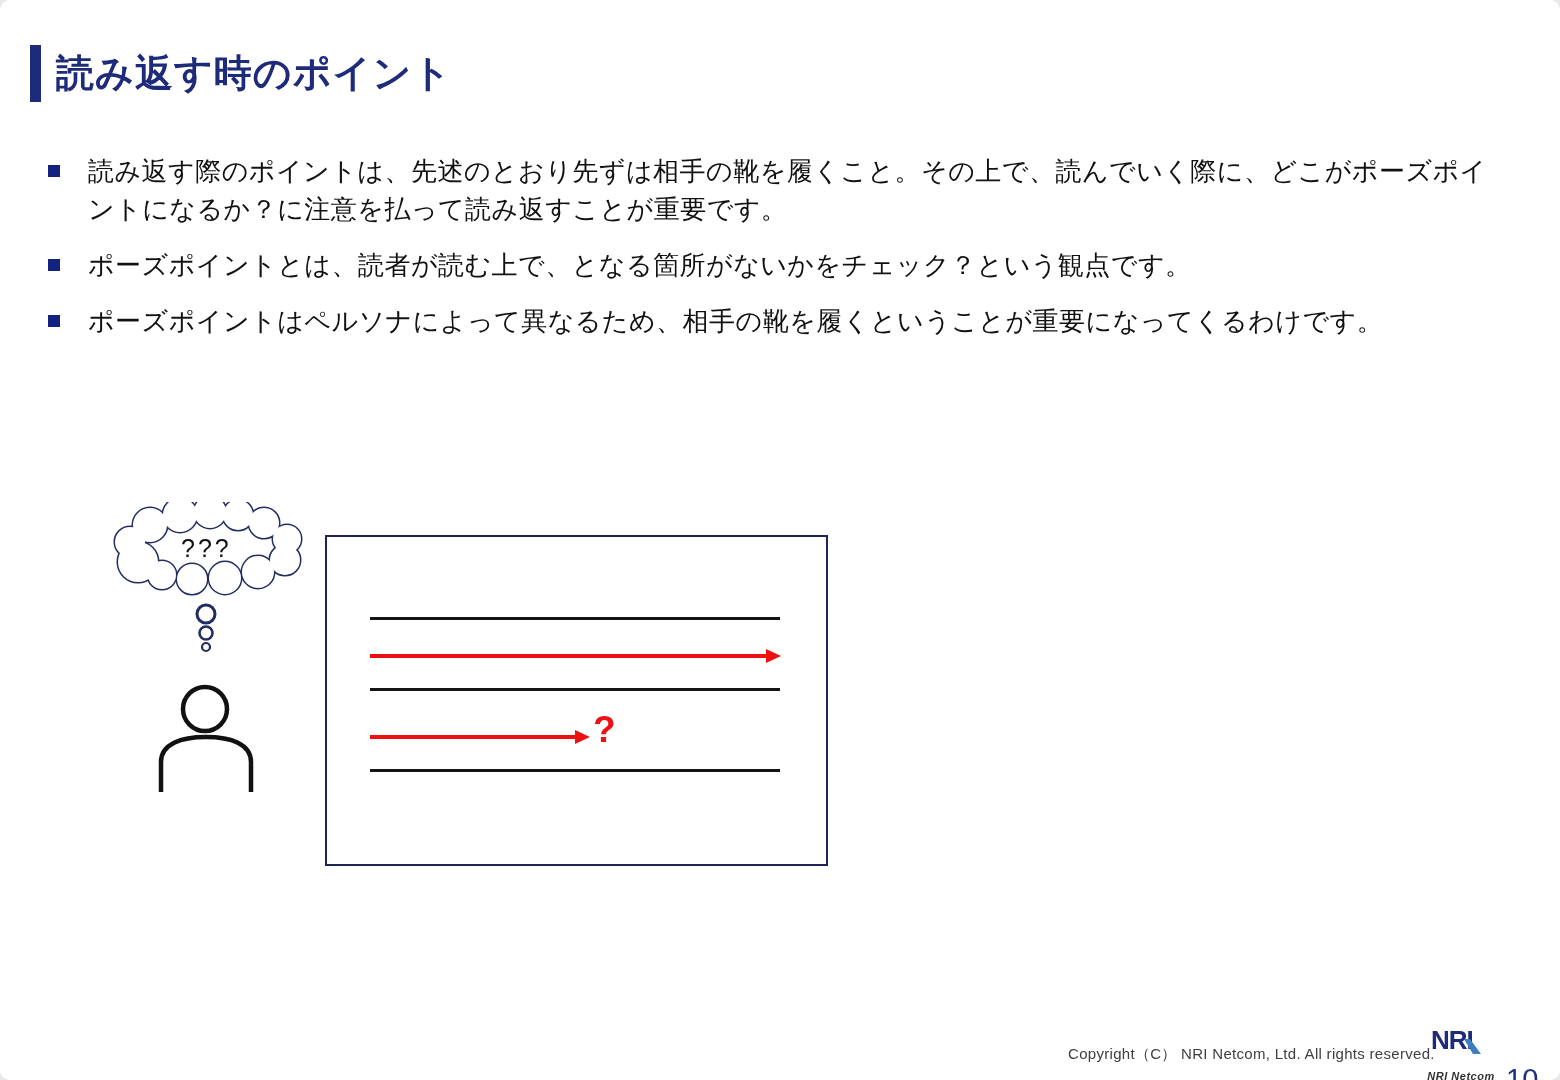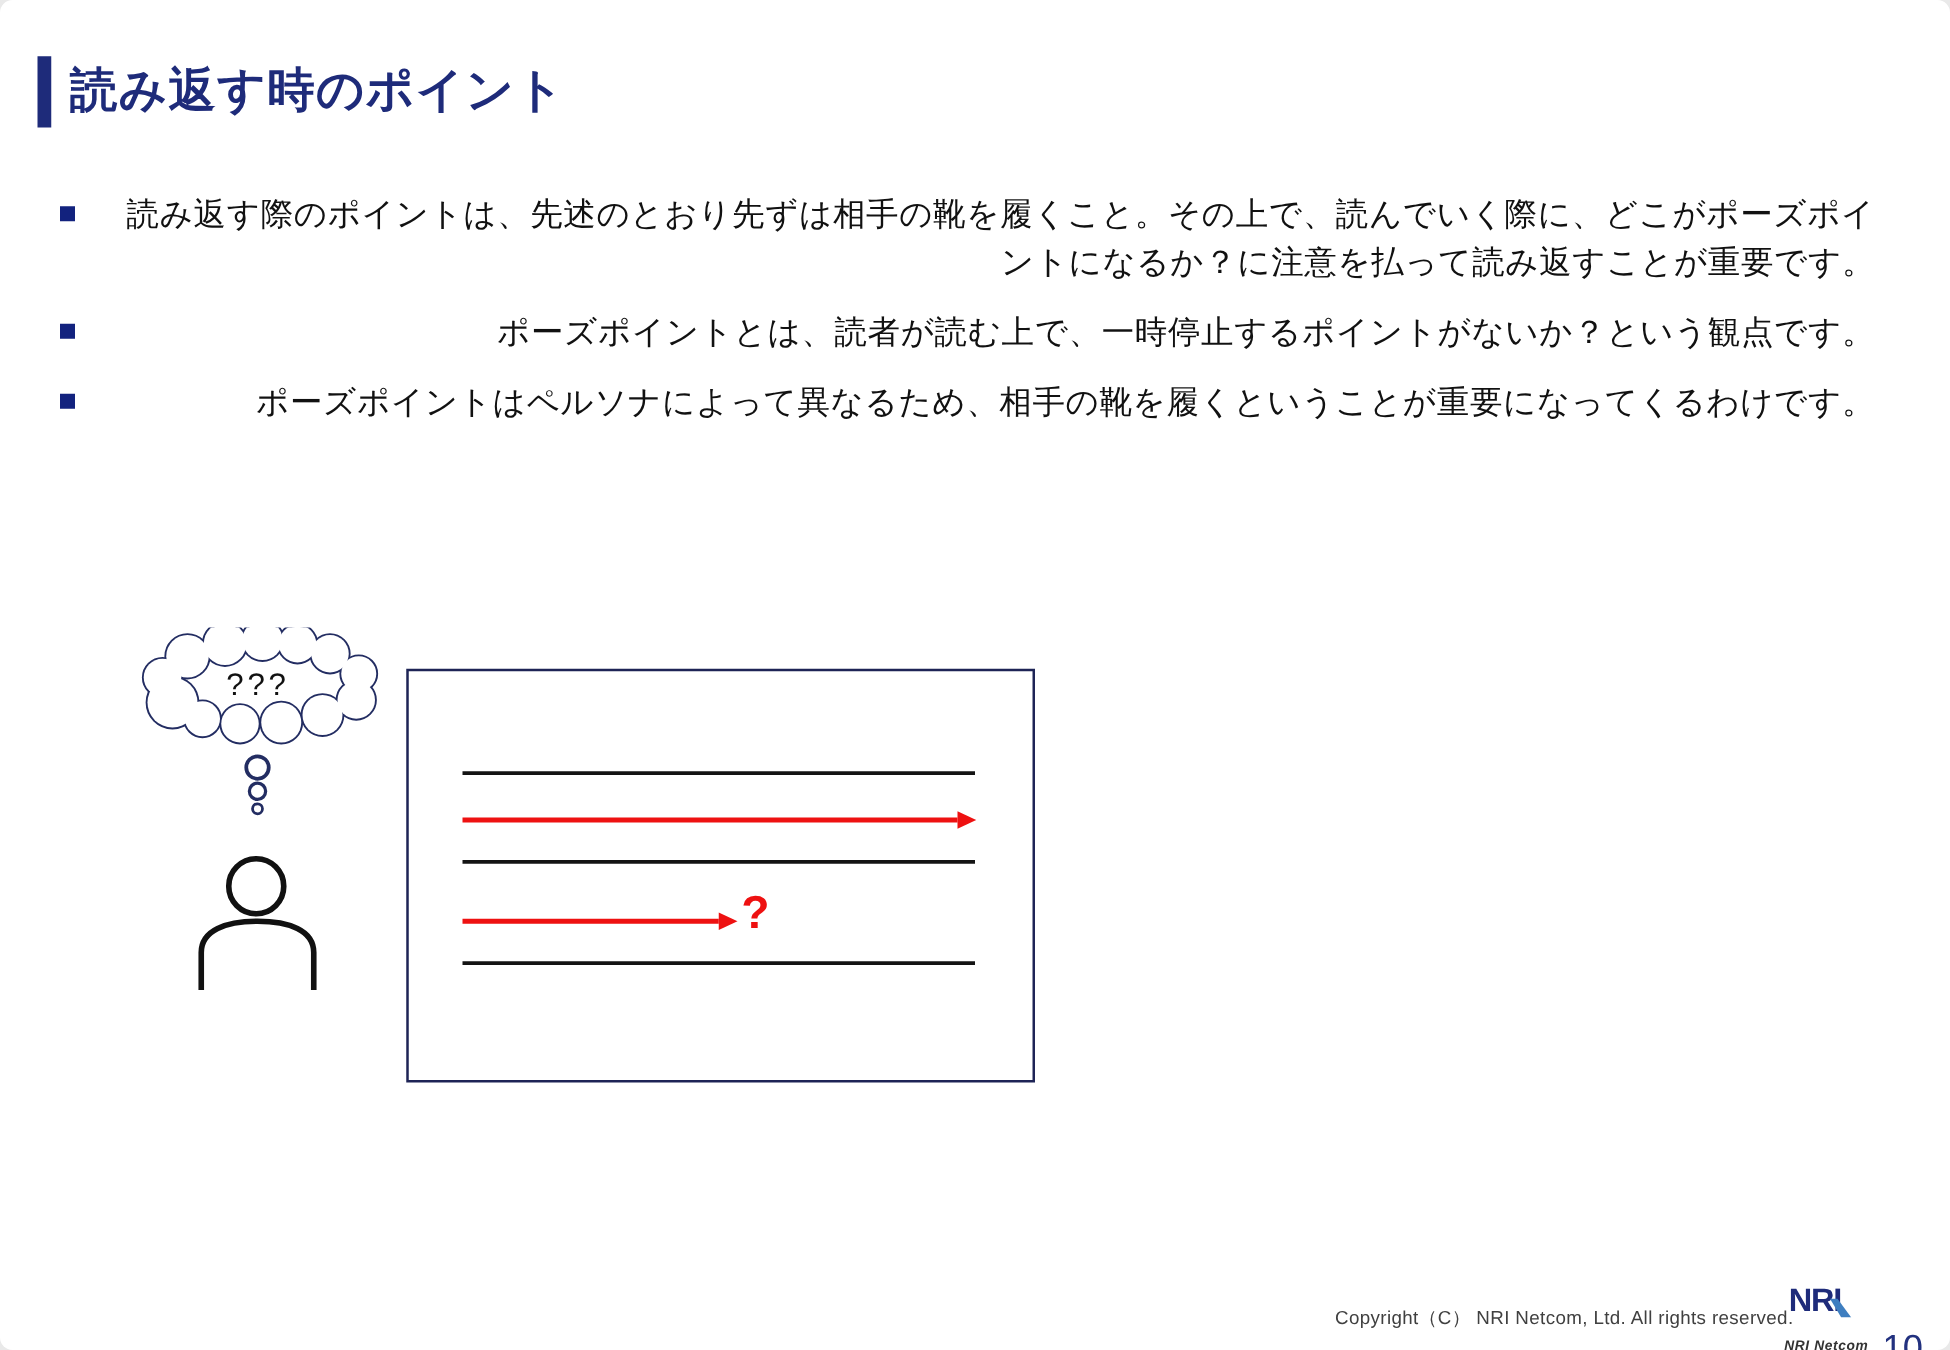--- a/index.html
+++ b/index.html
@@ -12,21 +12,21 @@
 
   
   .title-row { position:absolute; left:30px; top:45px; display:flex; align-items:center; }
   .title-accent { width:11px; height:57px; background:#1e2b7a; flex:none; }
   .page-title { margin-left:15px; font-size:38px; font-weight:bold; color:#1e2b7a; line-height:57px; letter-spacing:1px; }
 
   
   .bullets { position:absolute; left:48px; top:152px; width:1458px; list-style:none; }
   .bullet { display:flex; margin-bottom:18px; }
   .bullet-square { width:12px; height:12px; background:#12227e; margin-top:13px; flex:none; }
-  .bullet-text { margin-left:28px; font-size:26px; line-height:38px; color:#111; width:1412px; letter-spacing:0.5px;text-align:right; }
+  .bullet-text { margin-left:28px; font-size:26px; line-height:38px; color:#111; width:1412px; letter-spacing:0.5px; }
 
   
   .diagram-caption {
     position:absolute; left:103px; top:437px; font-size:24px; color:#111;
     text-decoration:underline; text-decoration-thickness:2px; text-underline-offset:5px;
     letter-spacing:0.5px;
   }
 
   
   .cloud-svg { position:absolute; left:106px; top:502px; }
@@ -61,21 +61,21 @@
     <h1 class="page-title">読み返す時のポイント</h1>
   </div>
 
   <ul class="bullets">
     <li class="bullet">
       <span class="bullet-square"></span>
       <span class="bullet-text">読み返す際のポイントは、先述のとおり先ずは相手の靴を履くこと。その上で、読んでいく際に、どこがポーズポイントになるか？に注意を払って読み返すことが重要です。</span>
     </li>
     <li class="bullet">
       <span class="bullet-square"></span>
-      <span class="bullet-text">ポーズポイントとは、読者が読む上で、一時停止するポイントがないか？という観点です。</span>
+      <span class="bullet-text">ポーズポイントとは、読者が読む上で、となる箇所がないかをチェック？という観点です。</span>
     </li>
     <li class="bullet">
       <span class="bullet-square"></span>
       <span class="bullet-text">ポーズポイントはペルソナによって異なるため、相手の靴を履くということが重要になってくるわけです。</span>
     </li>
   </ul>
 
 
   <svg class="cloud-svg" width="206" height="155" viewBox="0 0 206 155">
     <g fill="#ffffff" stroke="#232d62" stroke-width="3">

